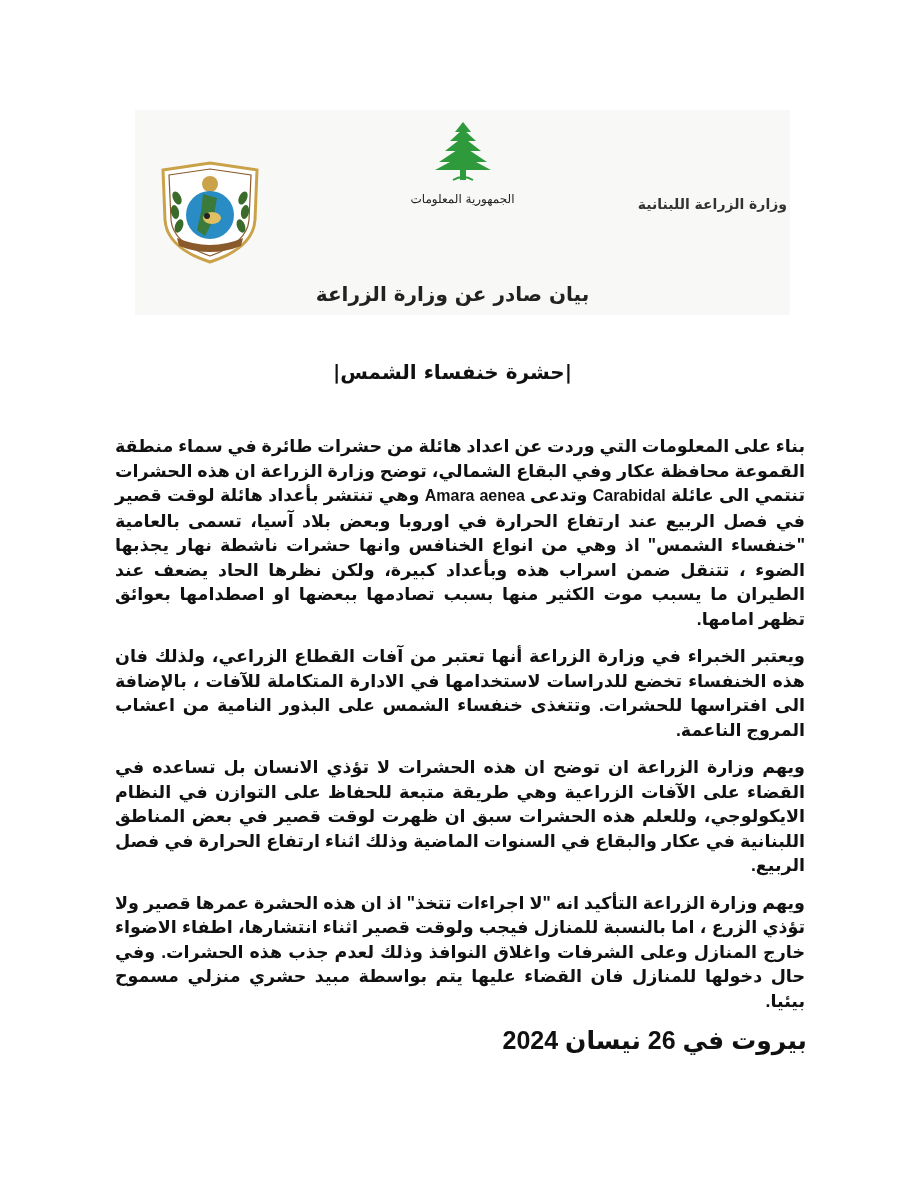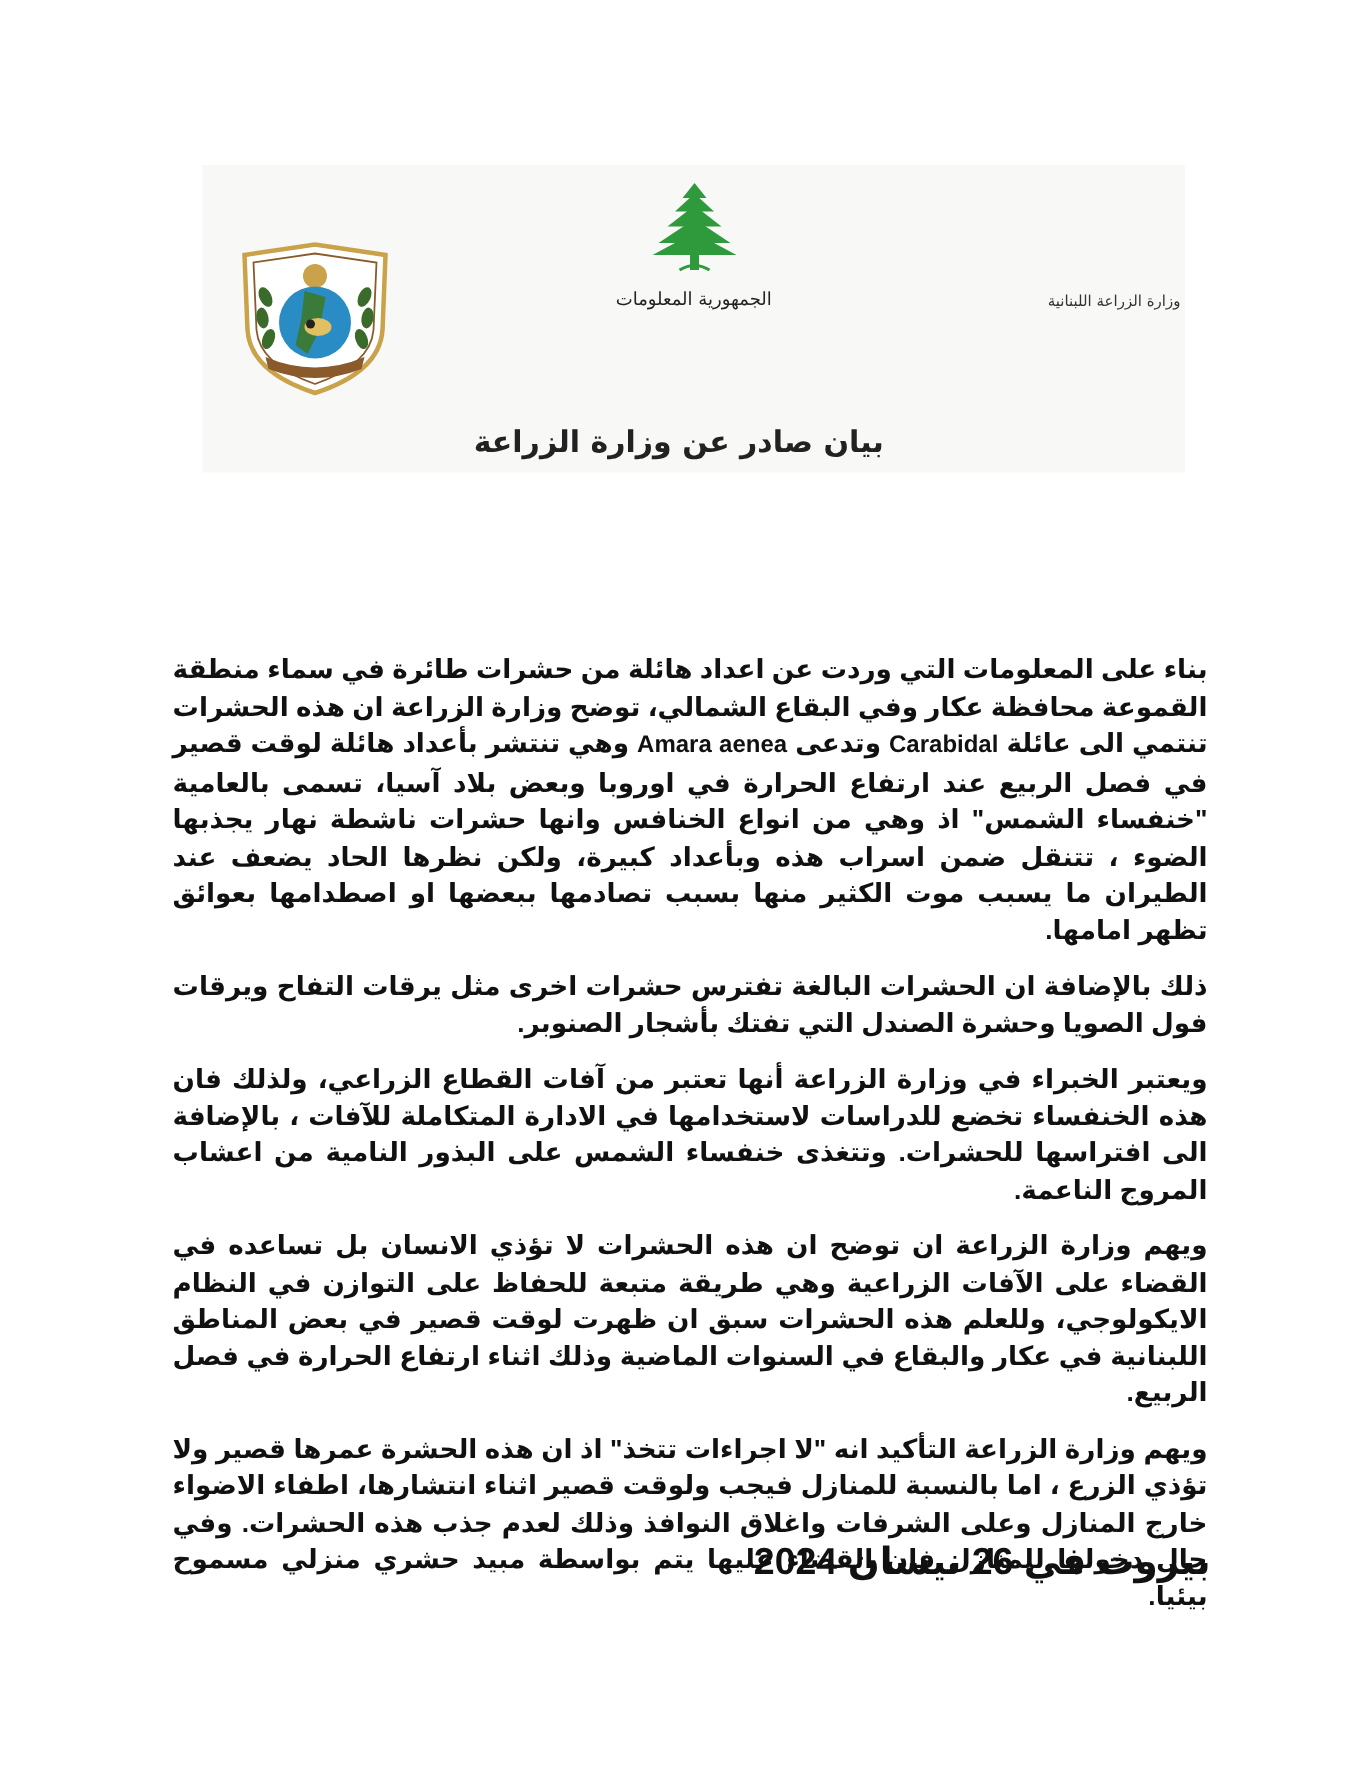--- a/index.html
+++ b/index.html
@@ -24,22 +24,22 @@
     
     .letterhead {
       position: absolute;
       left: 135px; top: 110px;
       width: 655px; height: 205px;
       background: #f8f8f6;
     }
     .ministry-name-right {
       position: absolute;
       right: 118px; top: 196px;
-      font-size: 10px;
-      font-weight: normal;
+      font-size: 14px;
+      font-weight: bold;
       color: #333;
       direction: rtl;
       white-space: nowrap;
     }
     .republic-block {
       position: absolute;
       left: 400px; top: 120px;
       width: 125px;
       text-align: center;
     }
@@ -156,24 +156,24 @@
       <rect x="29" y="48" width="6" height="12" fill="#2e9a3c"></rect>
       <path d="M22 60 Q32 54 42 60" stroke="#2e9a3c" stroke-width="2" fill="none"></path>
     </svg>
     <div class="republic-name">الجمهورية المعلومات</div>
   </div>
 
   <div class="ministry-name-right">وزارة الزراعة اللبنانية</div>
 
   <div class="statement-header">بيان صادر عن وزارة الزراعة</div>
 
+  <div class="doc-title">|حشرة خنفساء الشمس|</div>
 
   <div class="body-text">
     <p><span>بناء على المعلومات التي وردت عن اعداد هائلة من حشرات طائرة في سماء منطقة القموعة محافظة عكار وفي البقاع الشمالي، توضح وزارة الزراعة ان هذه الحشرات تنتمي الى عائلة </span><span class="latin">Carabidal</span><span> وتدعى </span><span class="latin">Amara aenea</span><span> وهي تنتشر بأعداد هائلة لوقت قصير في فصل الربيع عند ارتفاع الحرارة في اوروبا وبعض بلاد آسيا، تسمى بالعامية "خنفساء الشمس" اذ وهي من انواع الخنافس وانها حشرات ناشطة نهار يجذبها الضوء ، تتنقل ضمن اسراب هذه وبأعداد كبيرة، ولكن نظرها الحاد يضعف عند الطيران ما يسبب موت الكثير منها بسبب تصادمها ببعضها او اصطدامها بعوائق تظهر امامها.</span></p>
-    <p>ذلك بالإضافة ان الحشرات البالغة تفترس حشرات اخرى مثل يرقات التفاح ويرقات فول الصويا وحشرة الصندل التي تفتك بأشجار الصنوبر.</p>
     <p>ويعتبر الخبراء في وزارة الزراعة أنها تعتبر من آفات القطاع الزراعي، ولذلك فان هذه الخنفساء تخضع للدراسات لاستخدامها في الادارة المتكاملة للآفات ، بالإضافة الى افتراسها للحشرات. وتتغذى خنفساء الشمس على البذور النامية من اعشاب المروج الناعمة.</p>
     <p>ويهم وزارة الزراعة ان توضح  ان هذه الحشرات لا تؤذي الانسان بل تساعده في القضاء على الآفات الزراعية وهي طريقة متبعة للحفاظ على التوازن في النظام الايكولوجي، وللعلم هذه الحشرات سبق ان ظهرت لوقت قصير في بعض المناطق اللبنانية في عكار والبقاع في السنوات الماضية وذلك اثناء ارتفاع الحرارة في فصل الربيع.</p>
     <p>ويهم وزارة الزراعة التأكيد انه "لا اجراءات تتخذ" اذ ان هذه الحشرة عمرها قصير ولا تؤذي الزرع ، اما بالنسبة للمنازل فيجب ولوقت قصير اثناء انتشارها، اطفاء الاضواء خارج المنازل وعلى الشرفات واغلاق النوافذ وذلك لعدم جذب هذه الحشرات. وفي حال دخولها للمنازل فان القضاء عليها يتم بواسطة مبيد حشري منزلي مسموح بيئيا.</p>
   </div>
 
   <div class="dateline">بيروت في 26 نيسان 2024</div>
 
 </div>
 
 </body></html>

